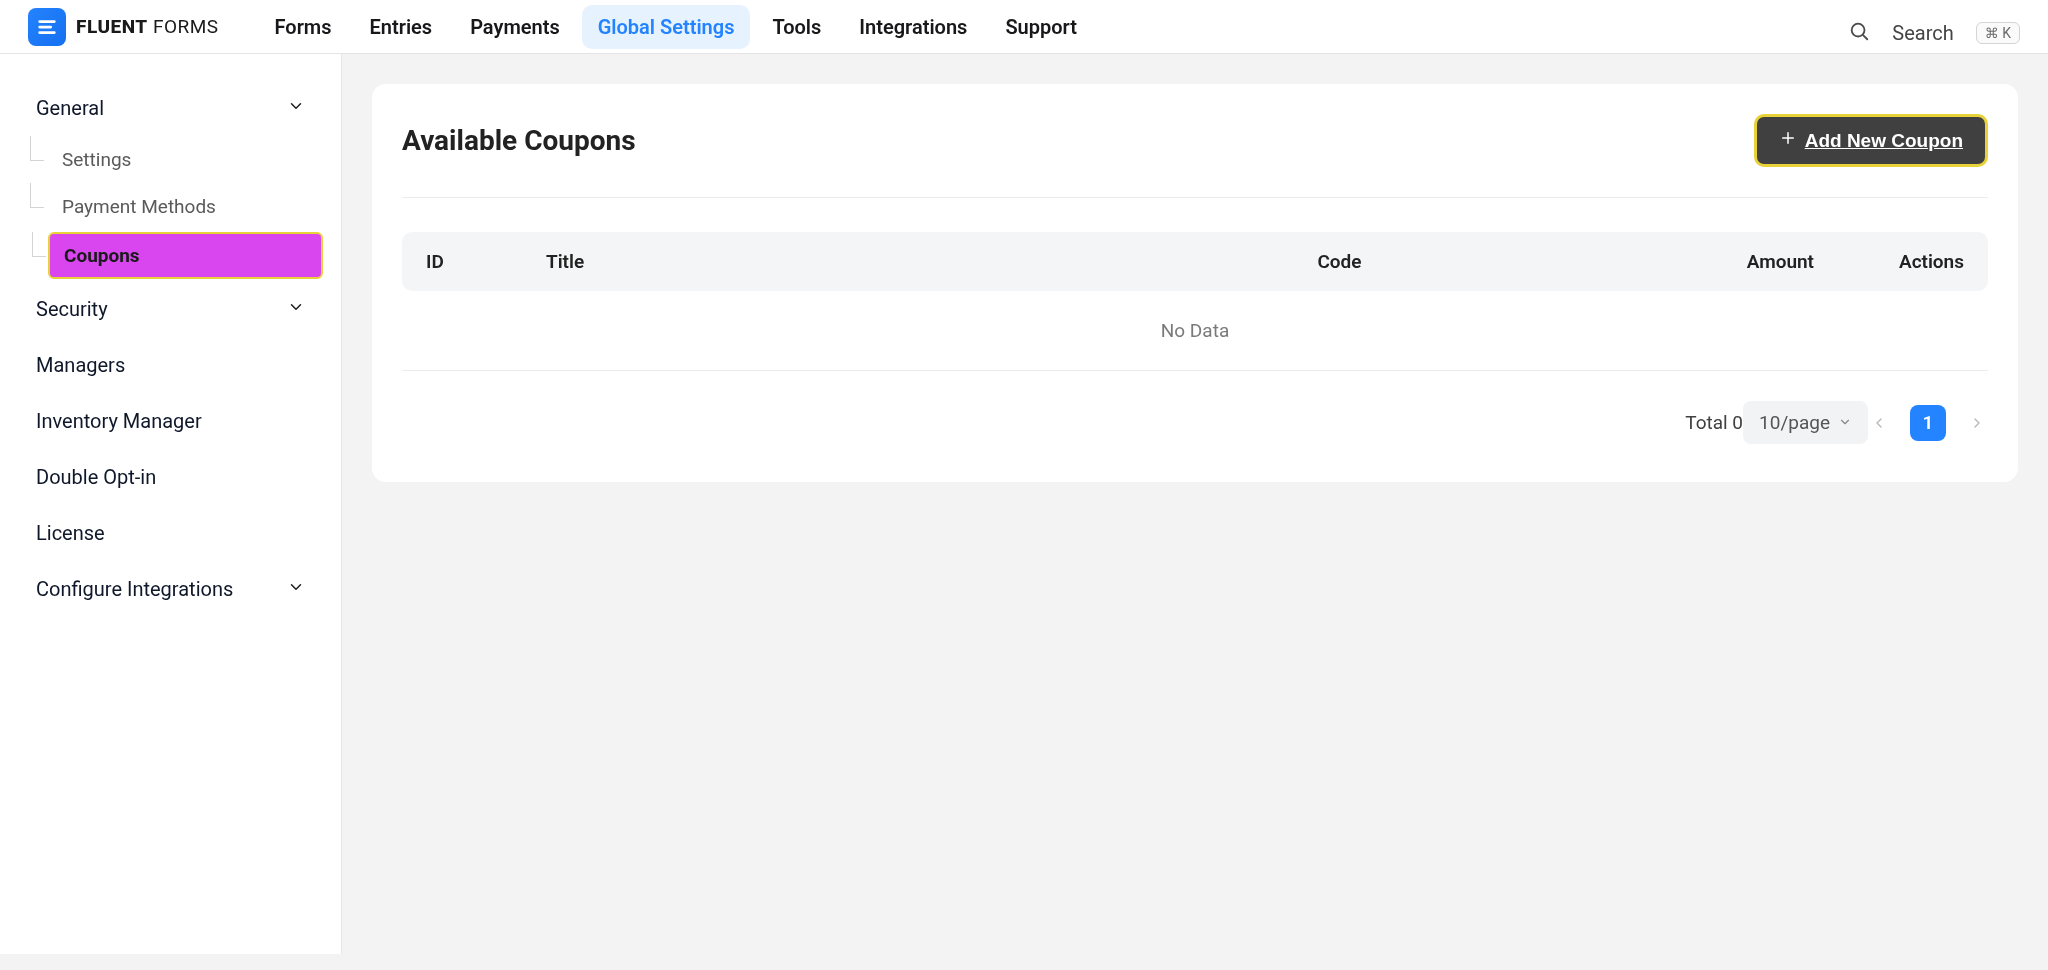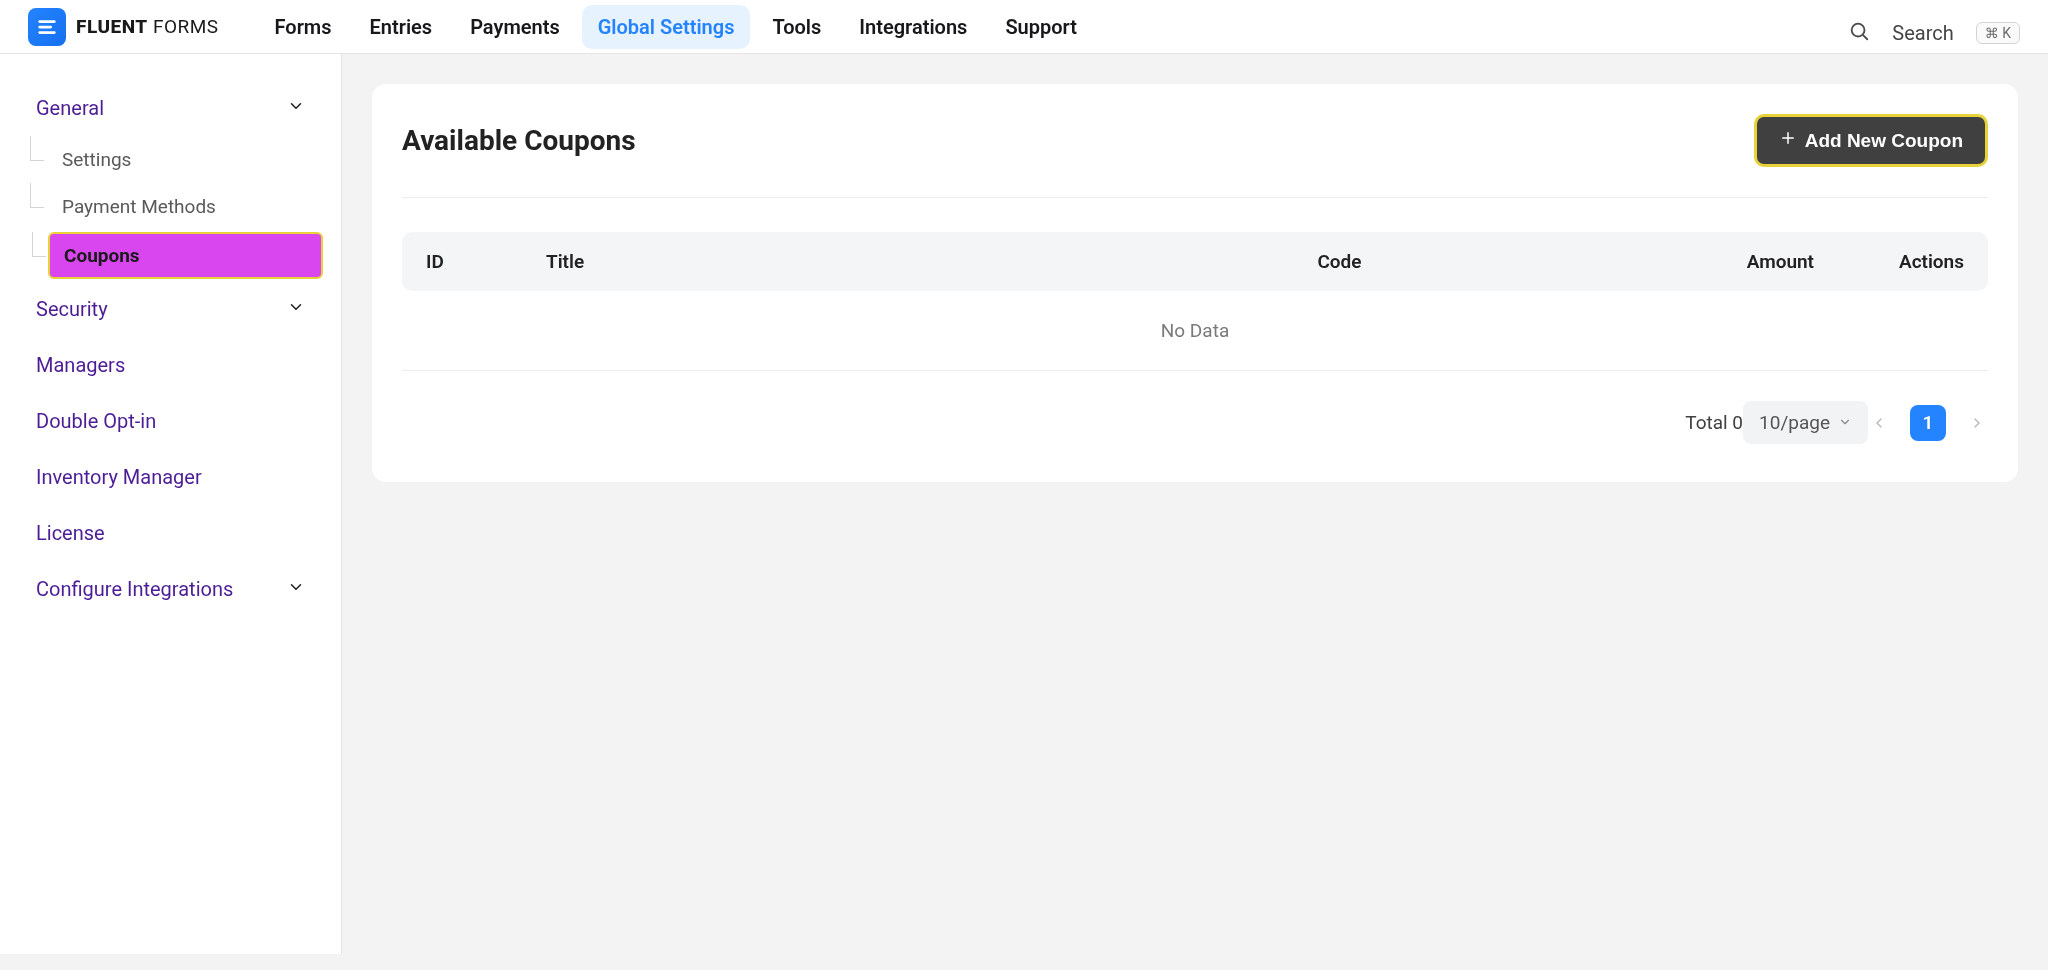--- a/index.html
+++ b/index.html
@@ -80,21 +80,21 @@
   }
   .content { flex:1; padding: 30px; }
 
   
   .side-item {
     display:flex;
     align-items:center;
     justify-content:space-between;
     padding: 14px 18px;
     font-size:20px;
-    color:#4c1d95;
+    color:#0f172a;
     border-radius:6px;
     cursor:pointer;
     margin-bottom:4px;
   }
   .side-item .chev { width:18px; height:18px; color:#1f1f1f; }
   .side-item.expanded {
     background:#404040;
     color:#fff;
     border:3px solid #e8d23a;
     border-radius:8px;
@@ -150,20 +150,21 @@
   .card-title { font-size:28px; font-weight:700; color:#222; }
   .add-btn {
     display:flex; align-items:center; gap:8px;
     background:#404040;
     color:#fff;
     border:3px solid #e8d23a;
     border-radius:10px;
     padding: 12px 22px;
     font-size:19px; font-weight:600;
     cursor:pointer;
+    text-decoration:underline;
   }
   .add-btn .plus { width:18px; height:18px; }
 
   
   .table-wrap { margin-top: 34px; }
   .thead {
     display:grid;
     grid-template-columns: 120px 1fr 1fr 220px 140px;
     background:#f4f5f6;
     border-radius:10px;
@@ -290,25 +291,25 @@
             <path d="M6 9l6 6 6-6" stroke="currentColor" stroke-width="2" fill="none" stroke-linecap="round" stroke-linejoin="round"></path>
           </svg>
       </span>
     </div>
 
     <div class="side-item">
       <span>Managers</span>
     </div>
 
     <div class="side-item">
+      <span>Inventory Manager</span>
+    </div>
+
+    <div class="side-item">
       <span>Double Opt-in</span>
-    </div>
-
-    <div class="side-item">
-      <span>Inventory Manager</span>
     </div>
 
     <div class="side-item">
       <span>License</span>
     </div>
 
     <div class="side-item">
       <span>Configure Integrations</span>
       <span>
         <svg class="chev" viewBox="0 0 24 24">

